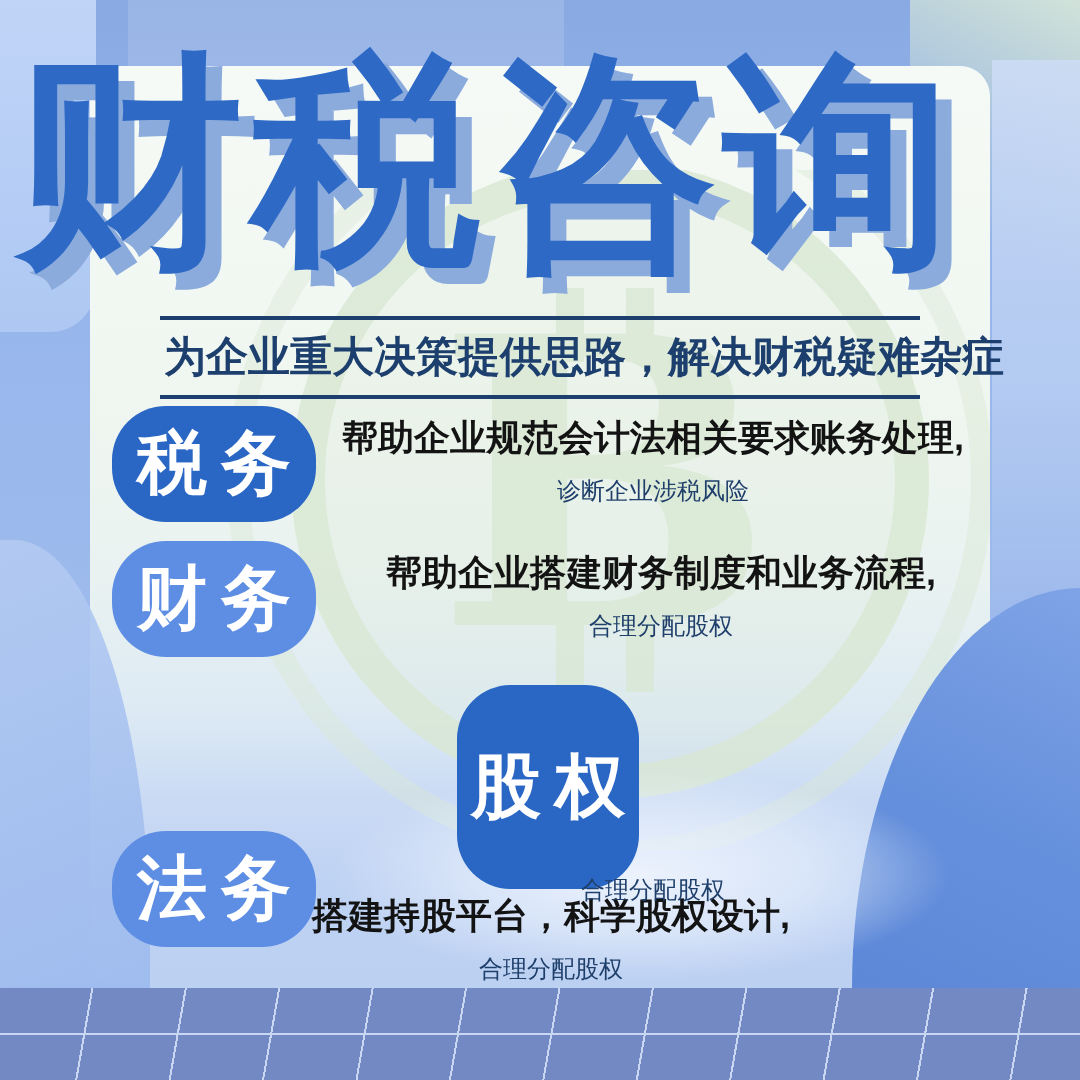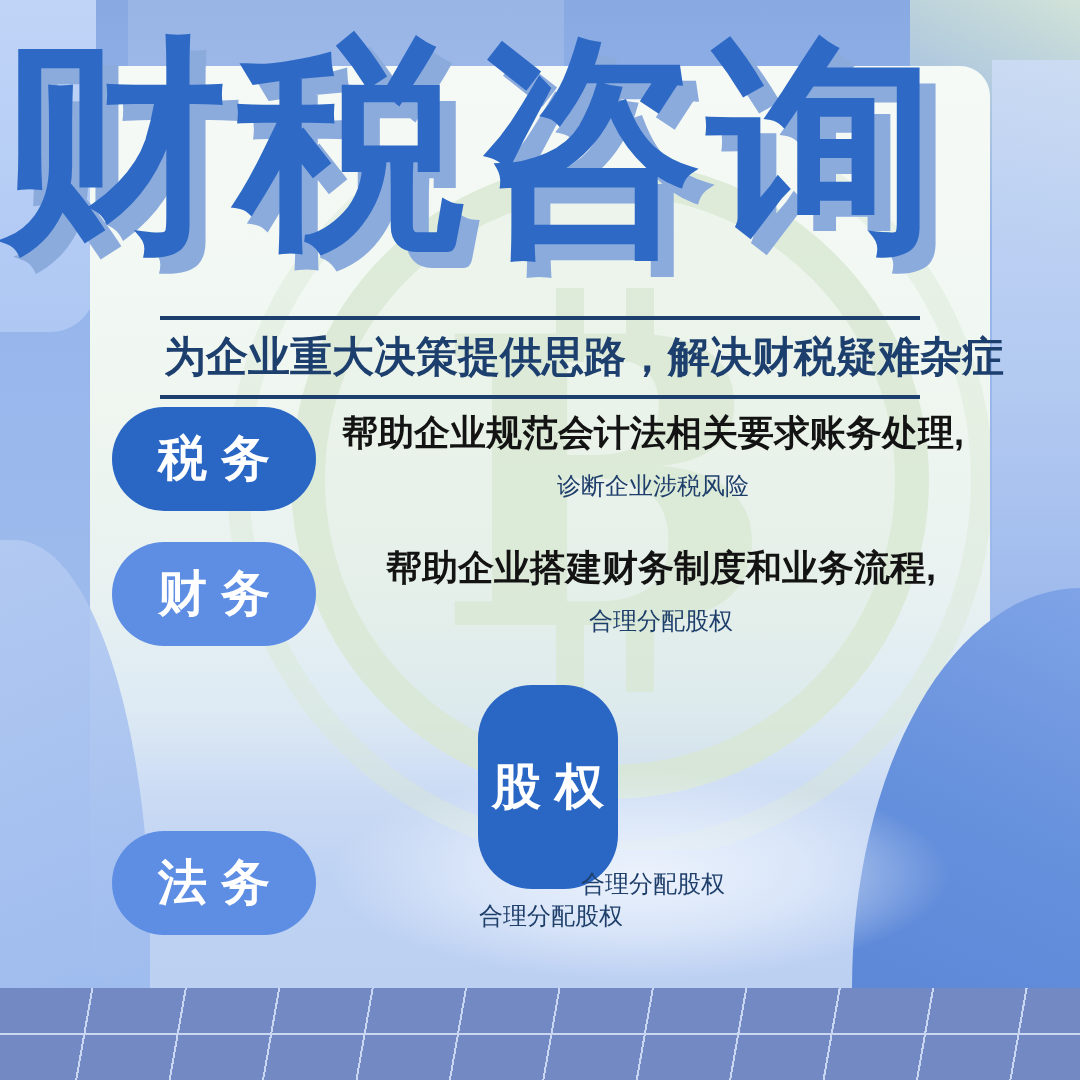--- a/index.html
+++ b/index.html
@@ -33,37 +33,37 @@
     background:radial-gradient(closest-side,rgba(238,244,253,0.95) 0%,rgba(238,244,253,0.55) 55%,rgba(238,244,253,0) 100%);}
   .watermark{position:absolute;left:210px;top:170px;opacity:.8;}
   
   .grid-floor{position:absolute;left:0;top:988px;width:1080px;height:92px;
     background-color:#7289c3;
     background-image:
       linear-gradient(180deg,rgba(0,0,0,0) 0 45px,#c9d7f2 45px 47px,rgba(0,0,0,0) 47px),
       repeating-linear-gradient(100deg,rgba(0,0,0,0) 0 90px,#c9d7f2 90px 92px);}
   
   .title{
-    position:absolute;left:0;top:26px;width:881px;margin:0;
+    position:absolute;left:0;top:26px;width:881px;margin:16px;
     text-align:center;font-size:228px;line-height:1.06;font-weight:900;
     letter-spacing:8px;color:#2e6ac5;
     text-shadow:16px 16px 0 #8babdd;
     white-space:nowrap;}
   .subtitle{
     position:absolute;left:160px;top:316px;width:760px;
     box-sizing:border-box;padding:9px 4px 10px 4px;
     border-top:4px solid #1d3f6e;border-bottom:4px solid #1d3f6e;
     text-align:left;font-size:42px;font-weight:900;color:#1d3f6e;
     white-space:nowrap;}
   .row{position:absolute;left:112px;width:872px;display:flex;align-items:center;}
   .row-1{top:406px;} .row-2{top:541px;gap:16px;} .row-3{top:685px;flex-direction:column;} .row-4{top:831px;}
   .pill{
-    flex:0 0 204px;height:104px;border-radius:54px;
+    flex:0 0 204px;height:116px;border-radius:54px;
     display:flex;align-items:center;justify-content:center;
-    color:#ffffff;font-size:49px;font-weight:900;
+    color:#ffffff;font-size:70px;font-weight:900;
     letter-spacing:14px;text-indent:14px;}
   .pill--dark{background:#2a67c5;}
   .pill--light{background:#5d8ee4;}
   .row-text{flex:1;text-align:center;padding-left:6px;}
   .row-line1{font-size:36px;font-weight:900;color:#131313;line-height:53px;white-space:nowrap;}
   .row-line2{font-size:24px;font-weight:400;color:#1f3f6b;line-height:53px;white-space:nowrap;}
 </style>
 </head>
 <body>
 
@@ -106,20 +106,21 @@
     <div class="pill pill--light">财务</div>
     <div class="row-text">
       <div class="row-line1">帮助企业搭建财务制度和业务流程,</div>
       <div class="row-line2">合理分配股权</div>
     </div>
   </section>
 
   <section class="row row-3">
     <div class="pill pill--dark">股权</div>
     <div class="row-text">
+      <div class="row-line1">搭建持股平台，科学股权设计,</div>
       <div class="row-line2">合理分配股权</div>
     </div>
   </section>
 
   <section class="row row-4">
     <div class="pill pill--light">法务</div>
     <div class="row-text">
       <div class="row-line2">合理分配股权</div>
     </div>
   </section>

